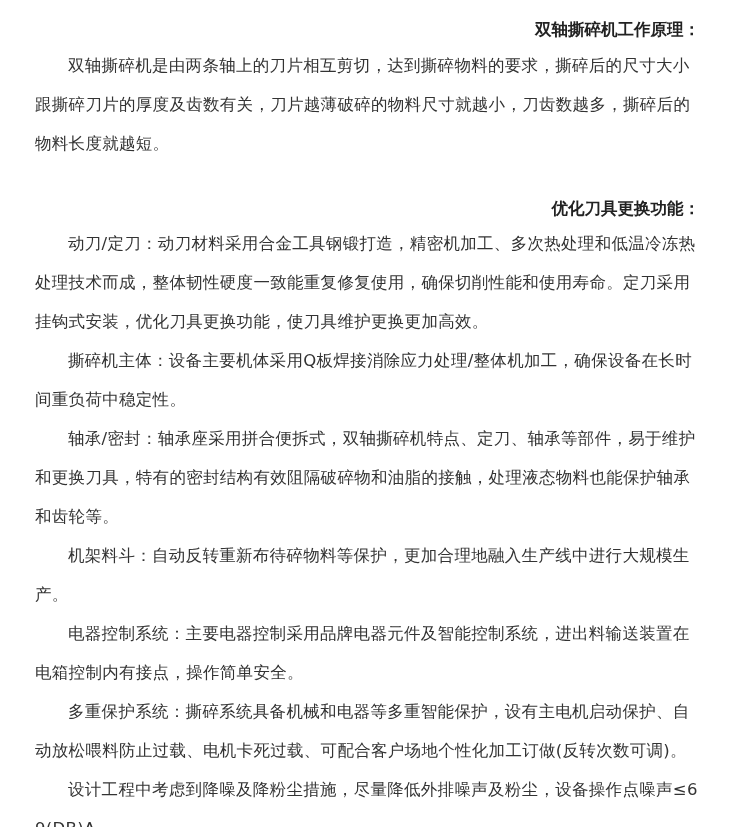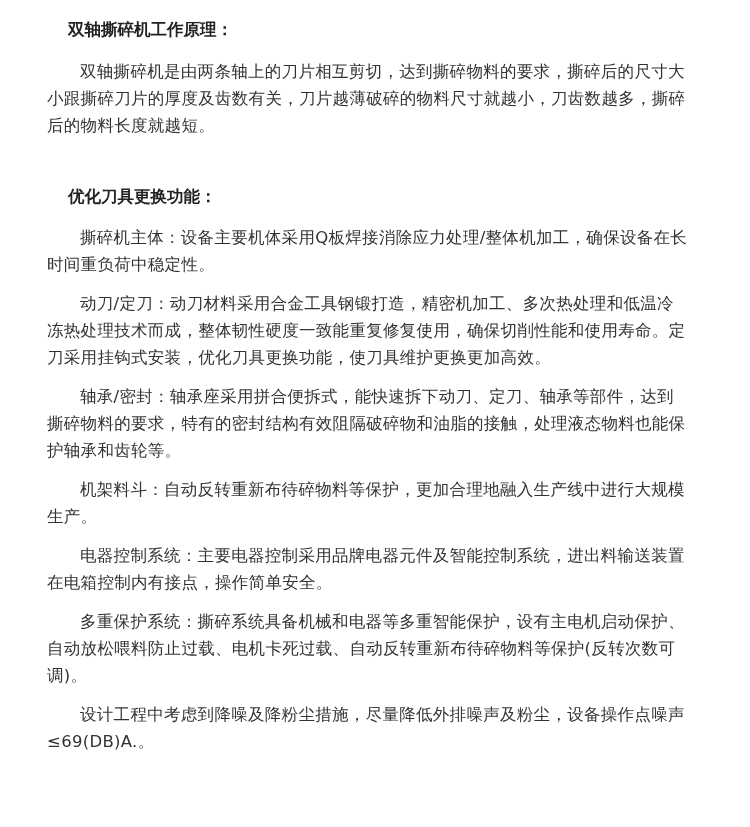--- a/index.html
+++ b/index.html
@@ -15,48 +15,49 @@
       color: #333333;
     }
     .doc {
       position: absolute;
       left: 35px;
       top: 14px;
       width: 665px;
     }
     .para {
       font-size: 16.5px;
-      line-height: 27px;
-      margin: 12px;
+      line-height: 39px;
+      margin: 0;
       text-indent: 2em;
       letter-spacing: 0.3px;
       word-break: break-all;
     }
     .heading {
       font-size: 16.5px;
       line-height: 31.5px;
       margin: 0;
       text-indent: 2em;
       font-weight: bold;
       color: #222222;
+      text-align: right;
     }
     .gap {
       height: 30px;
     }
   </style>
 </head>
 <body>
 
 <div class="doc">
   <p class="heading">双轴撕碎机工作原理：</p>
   <p class="para">双轴撕碎机是由两条轴上的刀片相互剪切，达到撕碎物料的要求，撕碎后的尺寸大小跟撕碎刀片的厚度及齿数有关，刀片越薄破碎的物料尺寸就越小，刀齿数越多，撕碎后的物料长度就越短。</p>
 
   <div class="gap"></div>
 
   <p class="heading">优化刀具更换功能：</p>
+  <p class="para">动刀/定刀：动刀材料采用合金工具钢锻打造，精密机加工、多次热处理和低温冷冻热处理技术而成，整体韧性硬度一致能重复修复使用，确保切削性能和使用寿命。定刀采用挂钩式安装，优化刀具更换功能，使刀具维护更换更加高效。</p>
   <p class="para">撕碎机主体：设备主要机体采用Q板焊接消除应力处理/整体机加工，确保设备在长时间重负荷中稳定性。</p>
-  <p class="para">动刀/定刀：动刀材料采用合金工具钢锻打造，精密机加工、多次热处理和低温冷冻热处理技术而成，整体韧性硬度一致能重复修复使用，确保切削性能和使用寿命。定刀采用挂钩式安装，优化刀具更换功能，使刀具维护更换更加高效。</p>
-  <p class="para">轴承/密封：轴承座采用拼合便拆式，能快速拆下动刀、定刀、轴承等部件，达到撕碎物料的要求，特有的密封结构有效阻隔破碎物和油脂的接触，处理液态物料也能保护轴承和齿轮等。</p>
+  <p class="para">轴承/密封：轴承座采用拼合便拆式，双轴撕碎机特点、定刀、轴承等部件，易于维护和更换刀具，特有的密封结构有效阻隔破碎物和油脂的接触，处理液态物料也能保护轴承和齿轮等。</p>
   <p class="para">机架料斗：自动反转重新布待碎物料等保护，更加合理地融入生产线中进行大规模生产。</p>
   <p class="para">电器控制系统：主要电器控制采用品牌电器元件及智能控制系统，进出料输送装置在电箱控制内有接点，操作简单安全。</p>
-  <p class="para">多重保护系统：撕碎系统具备机械和电器等多重智能保护，设有主电机启动保护、自动放松喂料防止过载、电机卡死过载、自动反转重新布待碎物料等保护(反转次数可调)。</p>
+  <p class="para">多重保护系统：撕碎系统具备机械和电器等多重智能保护，设有主电机启动保护、自动放松喂料防止过载、电机卡死过载、可配合客户场地个性化加工订做(反转次数可调)。</p>
   <p class="para">设计工程中考虑到降噪及降粉尘措施，尽量降低外排噪声及粉尘，设备操作点噪声≤69(DB)A.。</p>
 </div>
 
 </body></html>

